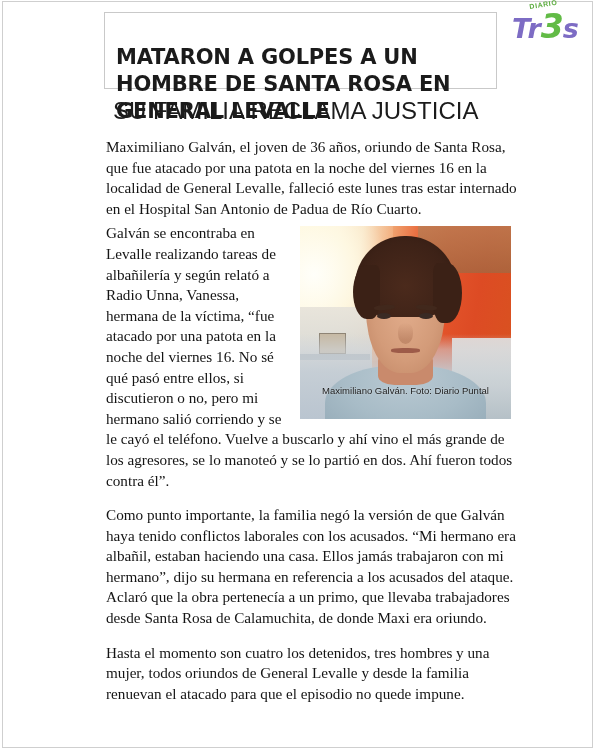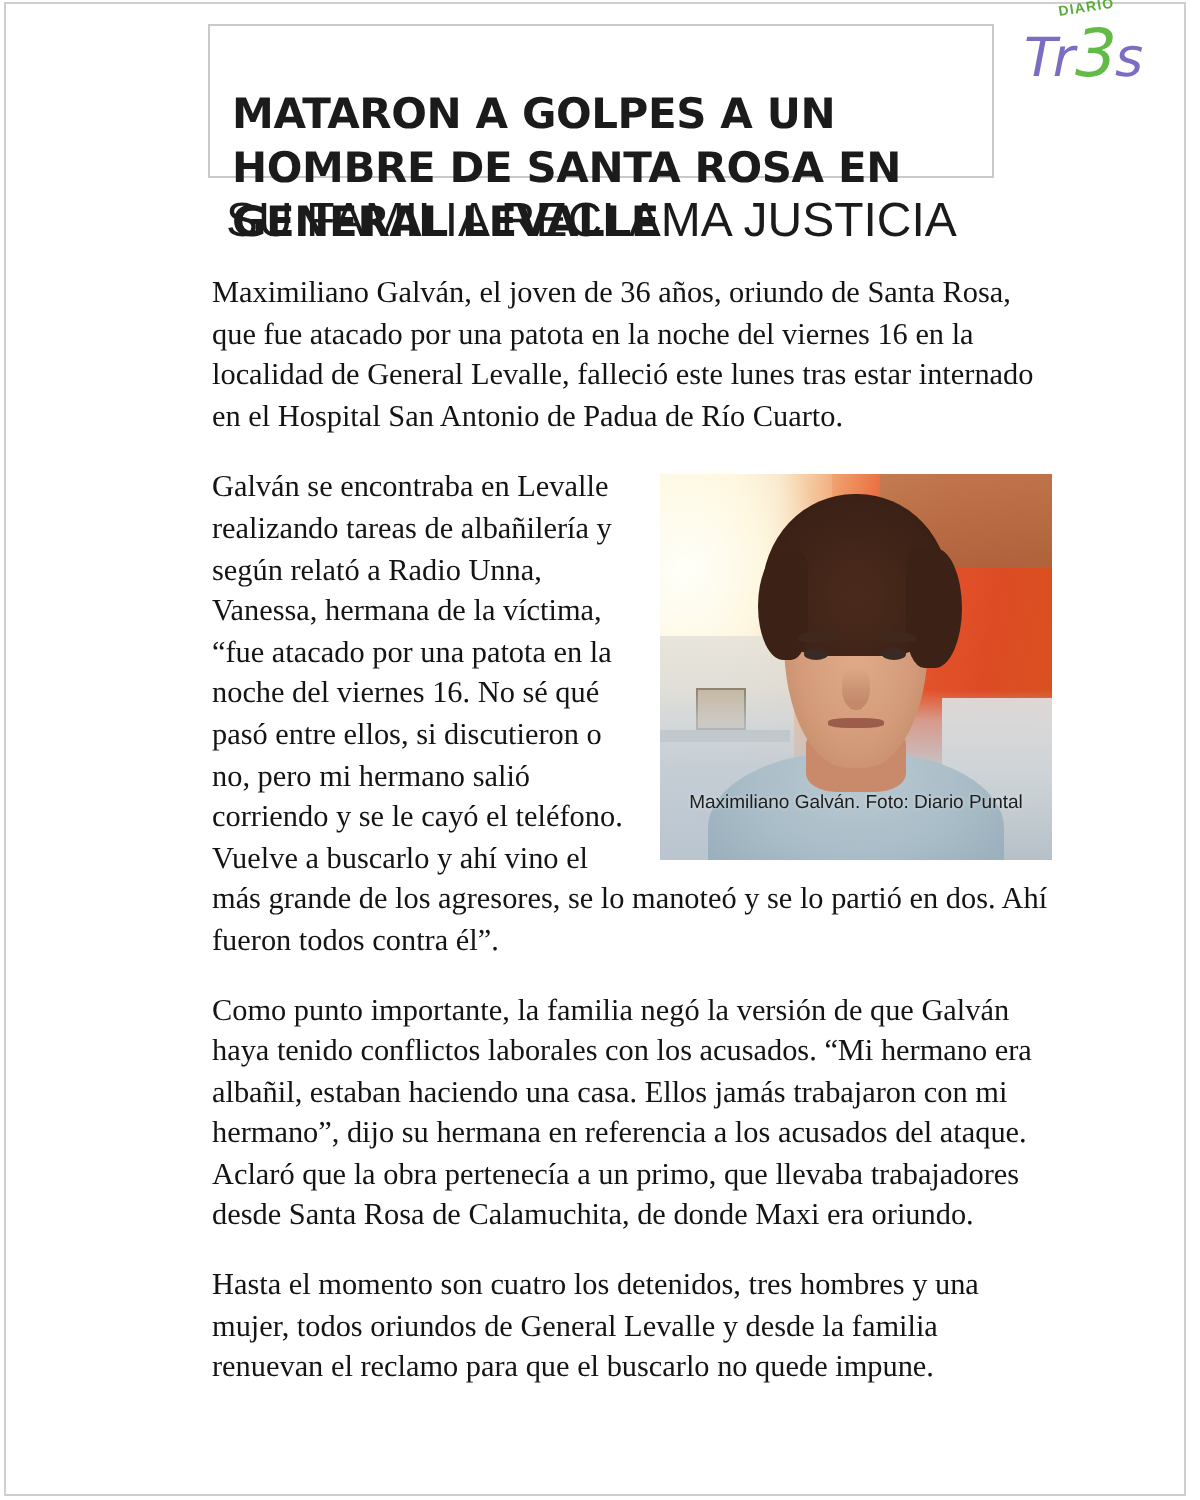--- a/index.html
+++ b/index.html
@@ -54,21 +54,21 @@
     color: #5aab3c;
     transform: rotate(-9deg);
     transform-origin: left bottom;
   }
   .logo-word {
     position: absolute;
     left: 6px;
     top: 8px;
     font-family: "DejaVu Sans", sans-serif;
     font-size: 27px;
-    font-weight: normal;
+    font-weight: bold;
     font-style: italic;
     line-height: 1;
     white-space: nowrap;
     text-align: right;
   }
   .logo-tr { color: #7d6cc4; }
   .logo-3 {
     color: #62bb46;
     font-size: 33px;
     letter-spacing: -1px;
@@ -121,28 +121,28 @@
     width: 420px;
     font-family: "Liberation Serif", serif;
     font-size: 15.2px;
     line-height: 20.6px;
     color: #141414;
     text-align: left;
   }
   .article p {
     margin: 0 0 14px 0;
   }
-  .article p.tight { margin-bottom: 15px; }
+  .article p.tight { margin-bottom: 4px; }
 
   
   .photo-figure {
     float: right;
-    width: 196px;
+    width: 211px;
     height: 193px;
-    margin: 3px 0px 4px 12px;
+    margin: 3px 15px 4px 12px;
     position: relative;
     overflow: hidden;
     shape-outside: margin-box;
   }
   .photo {
     position: absolute;
     inset: 0;
     overflow: hidden;
   }
   
@@ -389,16 +389,16 @@
           <span class="ph-eye-r"></span>
           <span class="ph-nose"></span>
           <span class="ph-mouth"></span>
         </span>
         <span class="ph-caption">Maximiliano Galván. Foto: Diario Puntal</span>
       </span><span>Galván se encontraba en Levalle realizando tareas de albañilería  y según relató a Radio Unna, Vanessa, hermana de la víctima, “fue atacado por una patota en la noche del viernes 16. No sé qué pasó entre ellos, si discutieron o no, pero mi hermano salió corriendo y se le cayó el teléfono. Vuelve a buscarlo y ahí vino el más grande de los agresores, se lo manoteó y se lo partió en dos. Ahí fueron todos contra él”.</span>
     </p>
 
     <p>Como punto importante, la familia negó la versión de que Galván haya tenido conflictos laborales con los acusados. “Mi hermano era albañil, estaban haciendo una casa. Ellos jamás trabajaron con mi hermano”, dijo su hermana en referencia a los acusados del ataque. Aclaró que la obra pertenecía a un primo, que llevaba trabajadores desde Santa Rosa de Calamuchita, de donde Maxi era oriundo.</p>
 
-    <p>Hasta el momento son cuatro los detenidos, tres hombres y una mujer, todos oriundos de General Levalle y desde la familia renuevan el reclamo para que el buscarlo no quede impune.</p>
+    <p>Hasta el momento son cuatro los detenidos, tres hombres y una mujer, todos oriundos de General Levalle y desde la familia renuevan el atacado para que el episodio no quede impune.</p>
 
   </div>
 </div>
 
 </body></html>

